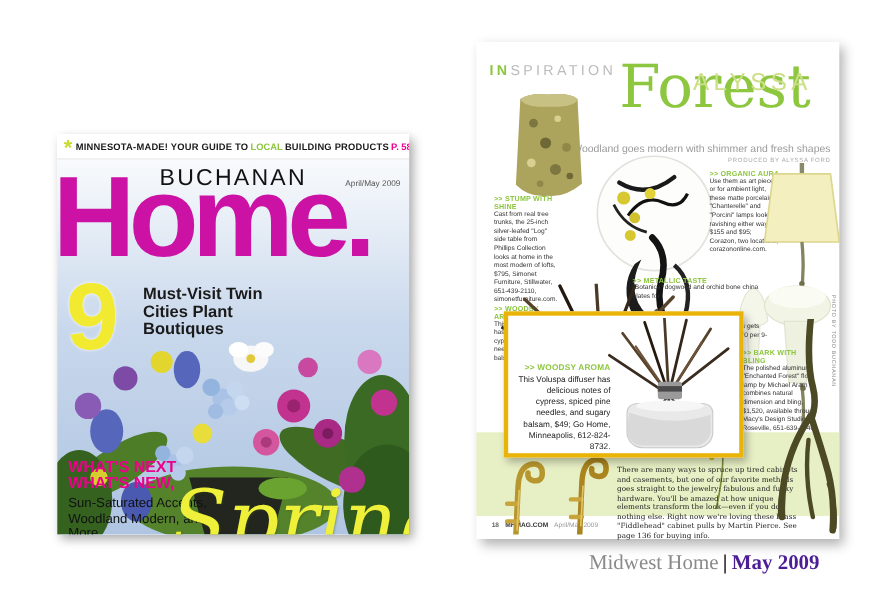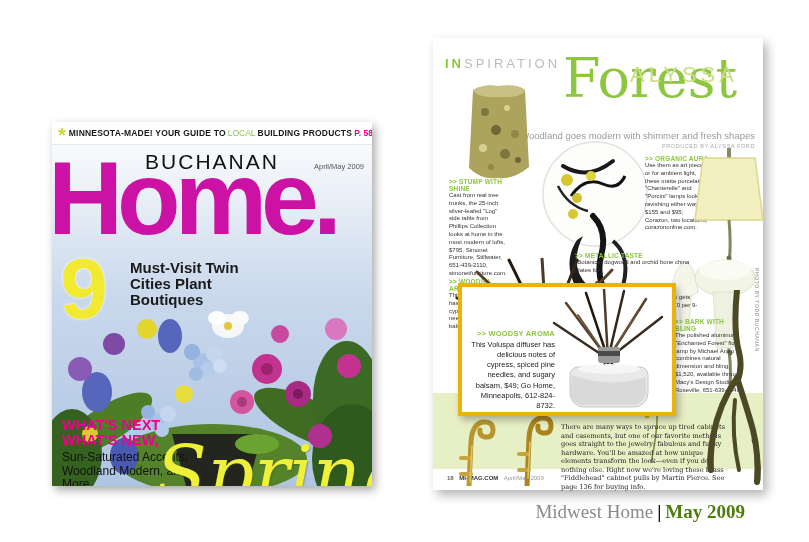--- a/index.html
+++ b/index.html
@@ -7,21 +7,21 @@
           font-family:"Liberation Sans",sans-serif;}
 
   
   .cover{position:absolute;left:52px;top:122px;width:320px;height:364px;overflow:hidden;
          background:linear-gradient(180deg,#ffffff 0%,#eef3f9 16%,#c9d8ec 48%,#afc5e2 100%);
          box-shadow:3px 4px 9px rgba(0,0,0,0.35);}
   .cover-banner{position:absolute;left:0;top:0;width:100%;height:22px;background:#ffffff;
                 border-bottom:1px solid #e6e6e6;display:flex;align-items:center;white-space:nowrap;}
   .cover-banner .ast{color:#cadb2e;font-size:20px;font-weight:bold;margin:4px 3px 0 6px;line-height:10px;}
   .cover-banner .b-txt{font-size:8.5px;font-weight:bold;color:#1a1a1a;letter-spacing:0.2px;}
-  .cover-banner .b-green{color:#8dc63f;font-size:8.5px;font-weight:normal;margin:0 2px;}
+  .cover-banner .b-green{color:#8dc63f;font-size:8.5px;font-weight:bold;margin:0 2px;}
   .cover-banner .b-pink{color:#ec008c;font-size:8.5px;font-weight:bold;margin-left:2px;}
   .kicker{position:absolute;left:0;right:0;top:28px;text-align:center;font-size:21px;color:#111;
           letter-spacing:2px;font-weight:normal;}
   .cover-issue{position:absolute;right:8px;top:40px;font-size:7.5px;color:#555;}
   .cover-title{position:absolute;left:-4px;top:24px;font-size:104px;font-weight:bold;color:#cb12a5;
                letter-spacing:-6px;line-height:1.0;}
   .feature-num{position:absolute;left:8px;top:128px;font-size:86px;font-weight:bold;color:#f2ea30;
                line-height:0.9;text-shadow:0 0 3px #ffffff;}
   .feature-txt{position:absolute;left:78px;top:138px;width:130px;font-size:15px;font-weight:bold;
                color:#1a1a1a;line-height:1.05;text-align:left;}
@@ -80,21 +80,21 @@
            border:4px solid #eab308;box-shadow:3px 4px 7px rgba(0,0,0,0.28);z-index:6;text-align:right;}
   .callout-txt{position:absolute;left:9px;top:42px;width:84px;}
   .callout-txt .h{font-size:7.5px;font-weight:bold;color:#8dc63f;letter-spacing:0.2px;}
   .callout-txt .b{font-size:7.5px;color:#222;line-height:1.35;margin-top:2px;}
   .diffuser-img{position:absolute;right:2px;top:2px;width:122px;height:120px;}
 
   
   .caption{position:absolute;right:64px;top:501px;font-family:"Liberation Serif",serif;font-size:19px;}
   .caption .mh{color:#8a8a8a;}
   .caption .sep{color:#111;font-weight:bold;margin:0 4px;}
-  .caption .dt{color:#4d7c0f;font-weight:bold;}
+  .caption .dt{color:#4c1d95;font-weight:bold;}
 </style>
 </head>
 <body>
 
 <div class="canvas">
 
   <div class="cover">
     <div class="cover-banner">
       <span class="ast">*</span>
       <span class="b-txt">MINNESOTA-MADE! YOUR GUIDE TO</span>

